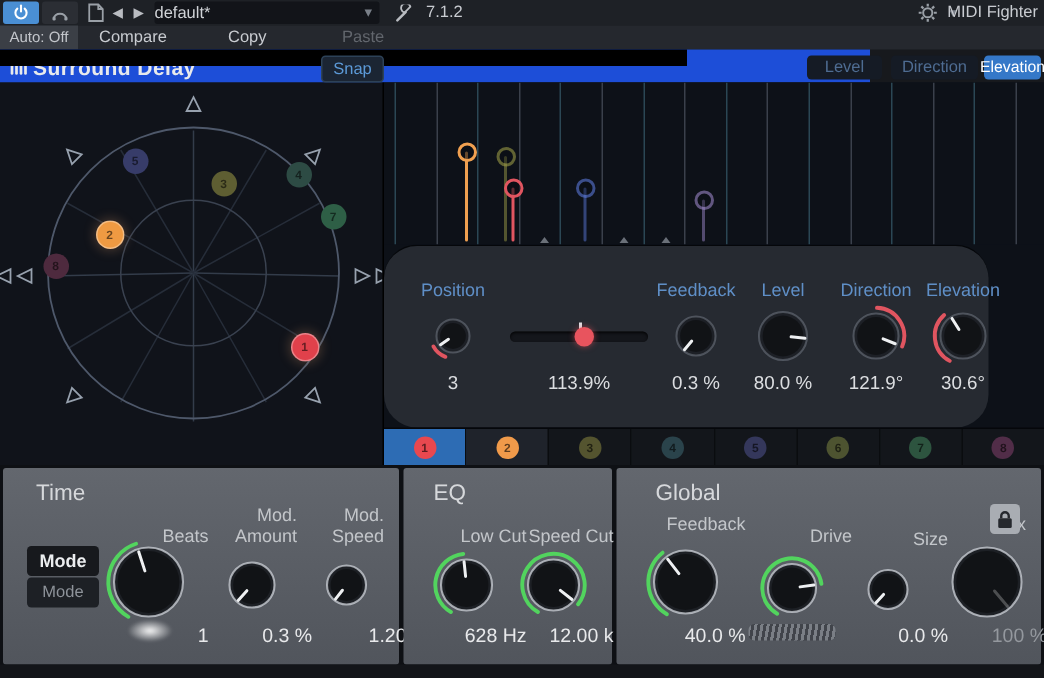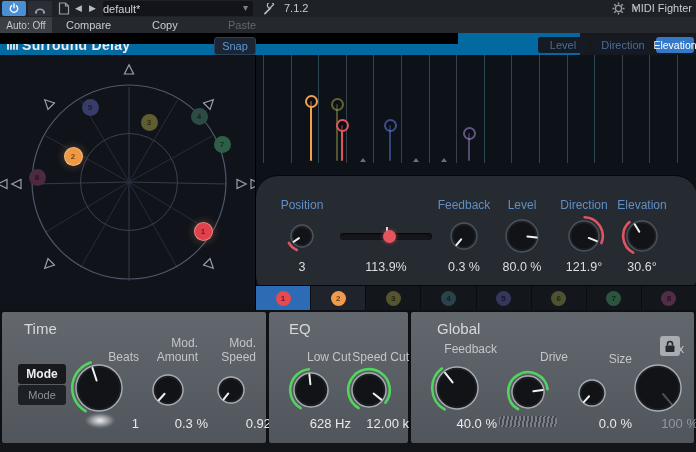--- a/index.html
+++ b/index.html
@@ -10,38 +10,38 @@
   .tbar2{position:absolute;left:0;top:17px;width:696px;height:16px;background:#25282e;}
   .chip{position:absolute;border-radius:2px;display:flex;align-items:center;justify-content:center;}
   .power{left:2px;top:1px;width:24px;height:15px;background:#4a8fd4;}
   .phones{left:28px;top:1px;width:24px;height:15px;background:#2b2e34;}
   .t-txt{position:absolute;font-size:11px;color:#c9ccd1;white-space:nowrap;}
   .dim{color:#62666d;text-align:center;}
   .preset{position:absolute;left:103px;top:1px;width:150px;height:15px;background:#121419;border-radius:2px;display:flex;align-items:center;justify-content:flex-start;font-size:11px;color:#d0d3d7;}
   .preset .caret{position:absolute;right:5px;top:1px;color:#7a8089;font-size:10px;}
   .autobtn{position:absolute;left:0;top:0;width:52px;height:16px;background:#3b3f46;display:flex;align-items:center;justify-content:center;font-size:10px;color:#c3c6cb;}
   
-  .phead{position:absolute;left:0;top:33px;width:580px;height:22px;background:#0369a1;}
+  .phead{position:absolute;left:0;top:33px;width:580px;height:22px;background:#1d4ed8;}
   .ptitle{position:absolute;left:22px;top:4px;font-size:14px;font-weight:bold;color:#e8eaec;letter-spacing:.3px;z-index:1;}
   .glitch{position:absolute;left:0;top:0;width:458px;height:11px;background:#000;z-index:2;}
   .snapbtn{position:absolute;left:214px;top:4px;width:40px;height:16px;background:#1b2533;border:1px solid #2d4258;border-radius:3px;display:flex;align-items:center;justify-content:center;font-size:11px;color:#5c9ad8;z-index:3;}
   .viewbtn{position:absolute;top:4px;height:16px;border-radius:3px;display:flex;align-items:center;justify-content:center;font-size:11px;color:#4e6c92;background:#151b25;z-index:3;}
   .viewbtn.active{background:#3578c8;color:#fff;}
   
   .panner{position:absolute;left:0;top:55px;width:255px;height:255px;background:#10131a;}
   .dot{position:absolute;width:17px;height:17px;border-radius:50%;display:flex;align-items:center;justify-content:center;font-size:8px;font-weight:bold;color:rgba(0,0,0,.55);}
   .dot.on{border:1px solid rgba(255,255,255,.35);box-shadow:0 0 8px 1px rgba(255,180,120,.25);}
   .dot.off{filter:brightness(.62) saturate(.75);}
   .rmain{position:absolute;left:255px;top:55px;width:441px;height:255px;background:#0d1118;border-left:1px solid #000;box-sizing:border-box;}
   .tapdisp{position:absolute;left:0;top:0;width:441px;height:108px;background:#0d1118;overflow:hidden;}
   .gline{position:absolute;top:0;width:1px;height:108px;}
   .stem{position:absolute;width:2px;border-radius:1px;}
   .lhead{position:absolute;width:9px;height:9px;border-radius:50%;border:2px solid;background:rgba(10,14,20,.6);box-sizing:content-box;}
   .fmark{position:absolute;bottom:1px;width:0;height:0;border-left:3px solid transparent;border-right:3px solid transparent;border-bottom:4px solid #6a7078;}
-  .krow{position:absolute;left:0;top:120px;width:441px;height:122px;background:#262a31;border-top:1px solid #05070a;box-sizing:border-box;border-radius:22px;}
+  .krow{position:absolute;left:0;top:108px;width:403px;height:122px;background:#262a31;border-top:1px solid #05070a;box-sizing:border-box;border-radius:22px;}
   .pcol{position:absolute;top:0;height:122px;width:84px;transform:translateX(-50%);text-align:center;}
   .plabel{position:absolute;top:22px;width:100%;font-size:12px;color:#5f8fc7;}
   .pknobwrap{position:absolute;top:60px;left:50%;transform:translate(-50%,-50%);line-height:0;}
   .pvalue{position:absolute;top:84px;width:100%;font-size:12.5px;color:#dcdee1;}
   .fine-slider{position:absolute;top:60px;left:50%;transform:translate(-50%,-50%);width:92px;height:14px;}
   .fs-track{position:absolute;left:0;top:4px;width:92px;height:7px;background:#14161b;border-radius:3.5px;box-shadow:inset 0 1px 2px rgba(0,0,0,.8);}
   .fs-tick{position:absolute;left:50%;top:-2px;width:1.5px;height:12px;background:#dfe2e6;}
   .fs-handle{position:absolute;left:53%;top:1px;width:13px;height:13px;margin-left:-6px;border-radius:50%;background:#e8545e;box-shadow:0 0 4px rgba(232,84,94,.6);}
   .tabrow{position:absolute;left:0;top:230px;width:441px;height:25px;display:flex;background:#101318;border-top:1px solid #05070a;box-sizing:border-box;}
   .tab{flex:1 1 0;border-right:1px solid #0a0c0f;display:flex;align-items:center;justify-content:center;background:#13161b;}
@@ -361,21 +361,21 @@
       </div>
       <div class="bcol" style="left:229px">
         <div class="blabel" style="width:50px;left:15px">Mod. Speed</div>
         <div class="bknob" style="top:78px">
             <svg width="38" height="38">
               <circle cx="19" cy="19" r="13" fill="#1d2025" stroke="rgba(205,210,216,.75)" stroke-width="1.4"></circle>
               <circle cx="19" cy="19" r="10.6" fill="rgba(0,0,0,.4)"></circle>
               <line x1="16.27877627906059" y1="22.483007530941713" x2="11.636688755105125" y2="28.424608613136392" stroke="#eef0f2" stroke-width="2" stroke-linecap="round"></line>
             </svg>
           </div>
-        <div class="bvalue">0.92</div>
+        <div class="bvalue">1.20</div>
       </div>
     </div>
 
     <div class="bpanel" style="left:269px;width:139px">
       <div class="btitle" style="left:20px">EQ</div>
       <div class="bcol" style="left:42px">
         <div class="blabel one">Low Cut</div>
         <div class="bknob" style="top:78px">
             <svg width="46" height="46">
               <circle cx="23" cy="23" r="17" fill="#1d2025" stroke="rgba(205,210,216,.75)" stroke-width="1.4"></circle>

